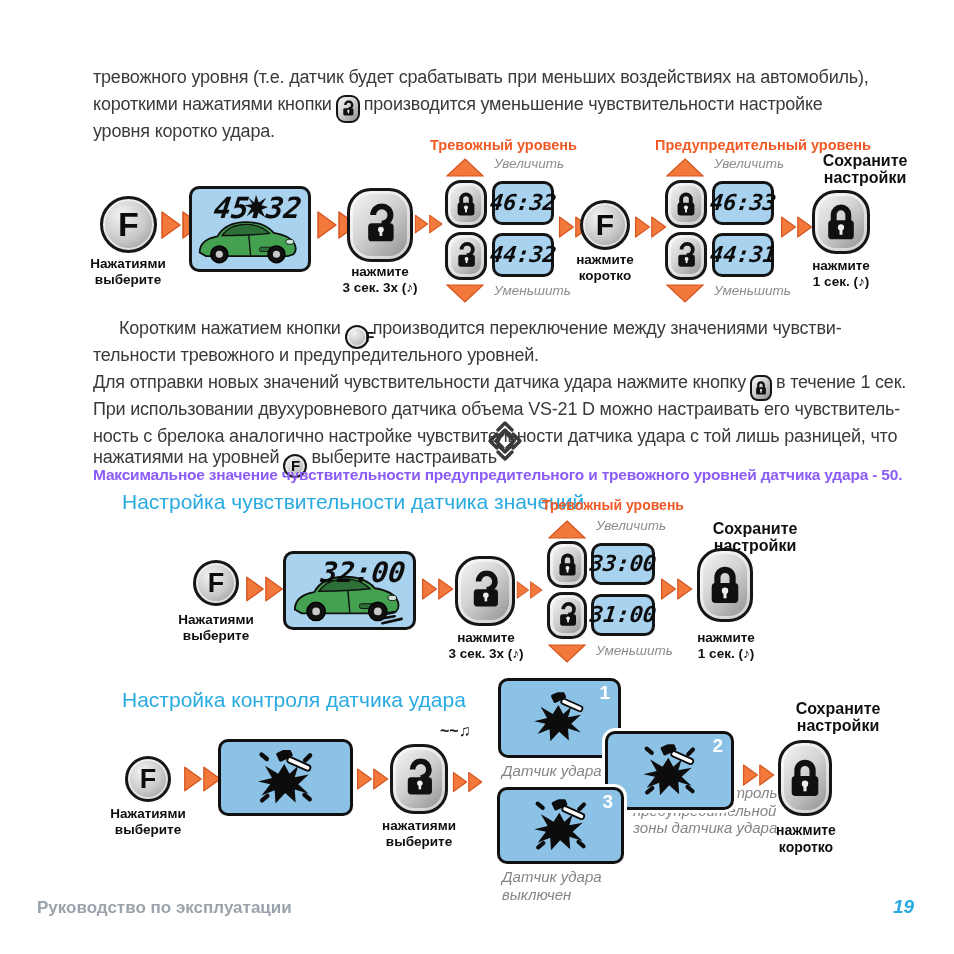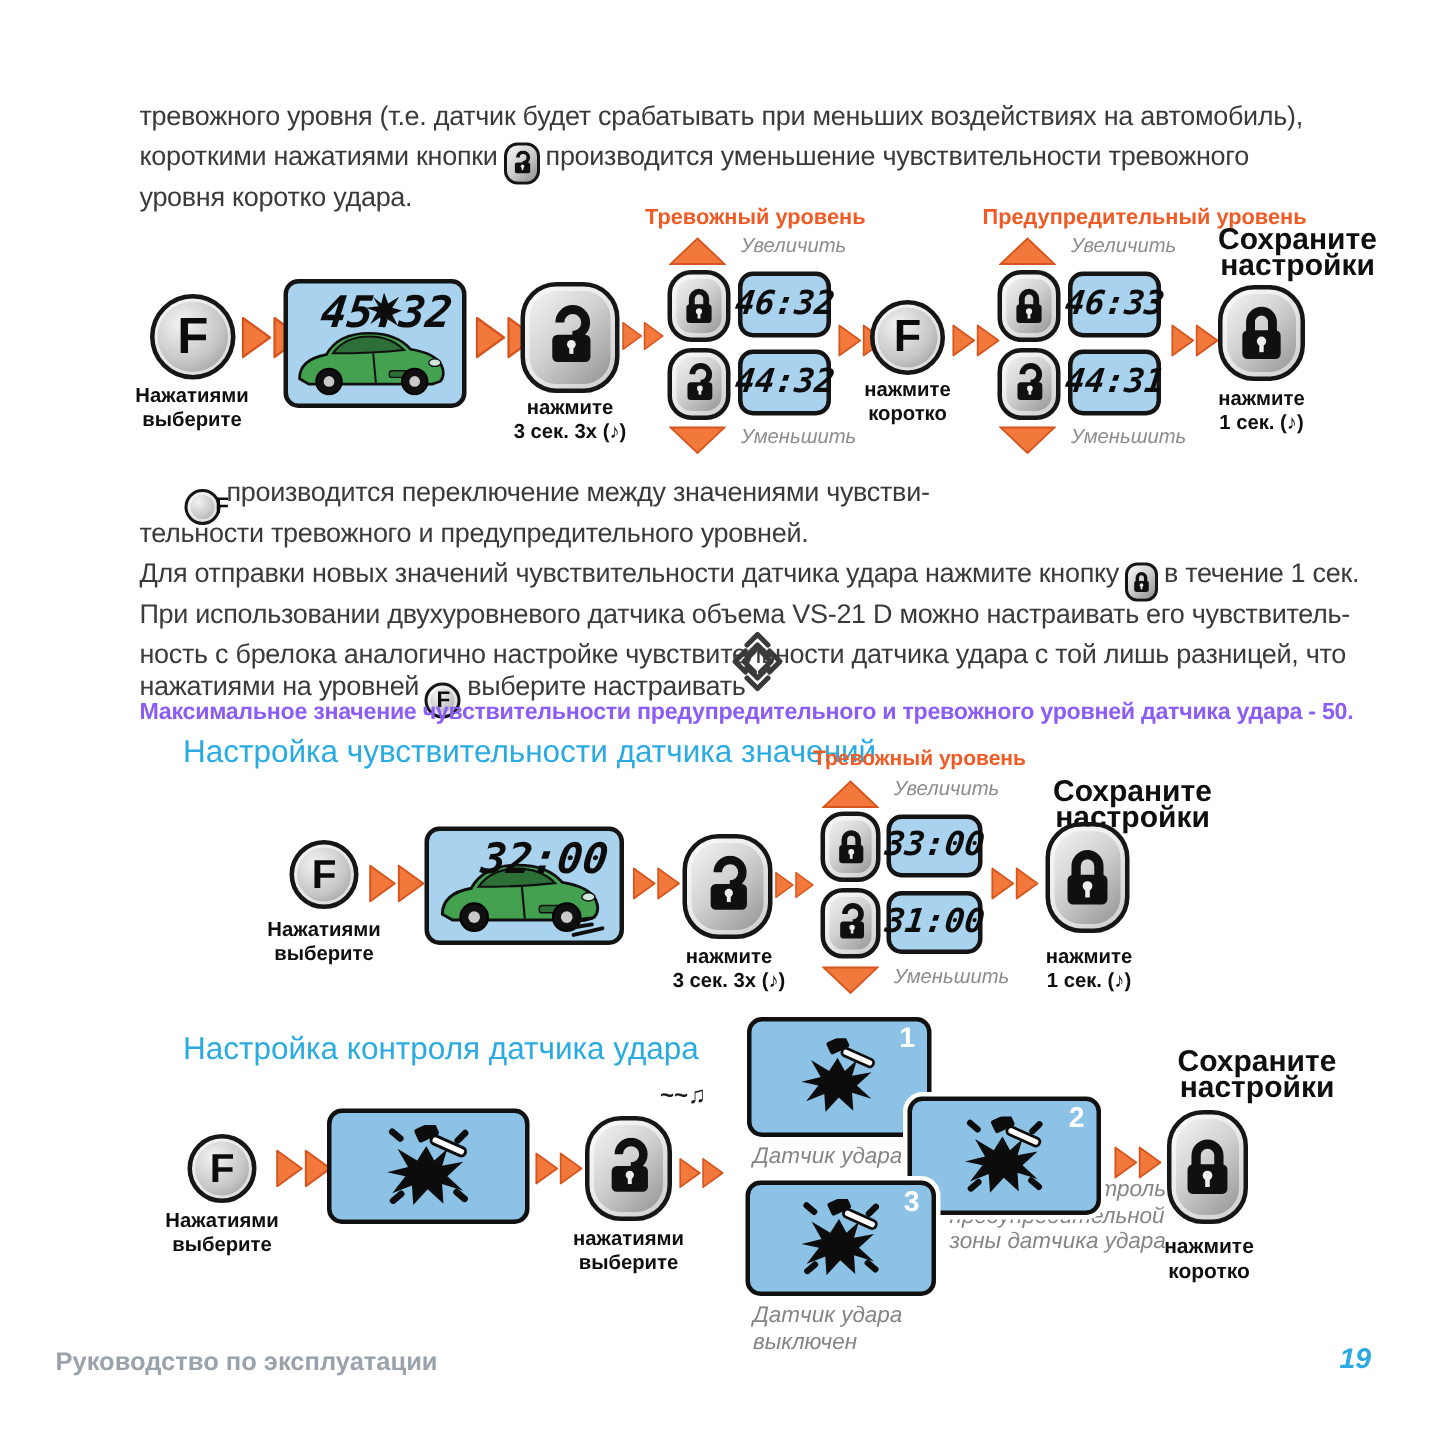--- a/index.html
+++ b/index.html
@@ -21,21 +21,21 @@
        border:3px solid #161616;border-radius:24px;box-sizing:border-box;
        display:flex;align-items:center;justify-content:center;
        box-shadow:inset 0 0 0 3px rgba(255,255,255,.55);}
   .fbtn{background:radial-gradient(circle at 36% 32%,#f3f3f3,#c6c6c6 55%,#8a8a8a);
         border:3px solid #161616;border-radius:50%;box-sizing:border-box;
         display:flex;align-items:center;justify-content:center;font-weight:700;color:#0c0c0c;
         box-shadow:inset 0 0 0 2px rgba(255,255,255,.6);}
   .panel{background:#8CC2E5;border:3px solid #101010;border-radius:10px;box-sizing:border-box;
          box-shadow:0 0 0 3px #fff;display:flex;align-items:center;justify-content:center;}
   .pnum{position:absolute;top:1px;right:8px;color:#fff;font-weight:700;font-size:19px;}
-  .savettl{font-weight:700;font-size:20px;line-height:17px;color:#0f0f0f;text-align:center;}
+  .savettl{font-weight:700;font-size:16px;line-height:17px;color:#0f0f0f;text-align:center;}
   .footerl{font-weight:700;font-size:17px;color:#9aa3ab;white-space:nowrap;}
   .pageno{font-weight:700;font-size:19px;color:#29ABE2;}
   .inline-ico{display:inline-block;vertical-align:-8px;margin:0 4px;}
   .soundlbl{font-weight:700;font-size:16px;color:#1a1a1a;white-space:nowrap;}
 </style>
 </head>
 <body>
 
 <svg width="0" height="0" style="position:absolute" aria-hidden="true">
   <defs>
@@ -113,21 +113,21 @@
 </svg>
 
 <div class="page">
 
   <div class="abs bodyline" style="left:93px;top:64px;">тревожного уровня (т.е. датчик будет срабатывать при меньших воздействиях на автомобиль),</div>
   <div class="abs bodyline" style="left:93px;top:91px;">
     <span>короткими нажатиями кнопки</span><span class="inline-ico"><span class="fob" style="width:24px;height:28px;border-radius:9px;border-width:2px;box-shadow:none;display:inline-flex;">
           <svg width="16" height="18" viewBox="0 0 44 48">
             <use href="#sym-lock-open"></use>
           </svg>
-        </span></span><span>производится уменьшение чувствительности тревожного</span>
+        </span></span><span>производится уменьшение чувствительности настройке</span>
   </div>
   <div class="abs bodyline" style="left:93px;top:118px;">уровня коротко удара.</div>
 
   <div class="abs lvl" style="left:430px;top:137px;">Тревожный уровень</div>
   <div class="abs lvl" style="left:655px;top:137px;">Предупредительный уровень</div>
 
   <div class="abs fbtn" style="left:100px;top:196px;width:57px;height:57px;font-size:34px;">
       <span>F</span>
     </div>
   <div class="abs cap" style="left:70px;top:256px;width:116px;">
@@ -239,21 +239,21 @@
     <svg width="38" height="42" viewBox="0 0 40 46">
         <use href="#sym-lock-closed"></use>
       </svg>
   </div>
   <div class="abs cap" style="left:785px;top:258px;width:112px;">
     <div>нажмите</div>
       <div>1 сек. (♪)</div>
   </div>
 
   <div class="abs bodyline" style="left:93px;top:315px;text-indent:26px;">
-    <span class="inline-ico fbtn" style="display:inline-flex;width:24px;height:24px;font-size:15px;border-width:2px;">
+    <span>Коротким нажатием кнопки</span><span class="inline-ico fbtn" style="display:inline-flex;width:24px;height:24px;font-size:15px;border-width:2px;">
         <span>F</span>
       </span><span>производится переключение между значениями чувстви-</span>
   </div>
   <div class="abs bodyline" style="left:93px;top:342px;">тельности тревожного и предупредительного уровней.</div>
   <div class="abs bodyline" style="left:93px;top:369px;">
     <span>Для отправки новых значений чувствительности датчика удара нажмите кнопку</span><span class="inline-ico fob" style="display:inline-flex;width:22px;height:26px;border-radius:8px;border-width:2px;box-shadow:none;">
         <svg width="14" height="16" viewBox="0 0 40 46">
           <use href="#sym-lock-closed"></use>
         </svg>
       </span><span>в течение 1 сек.</span>

